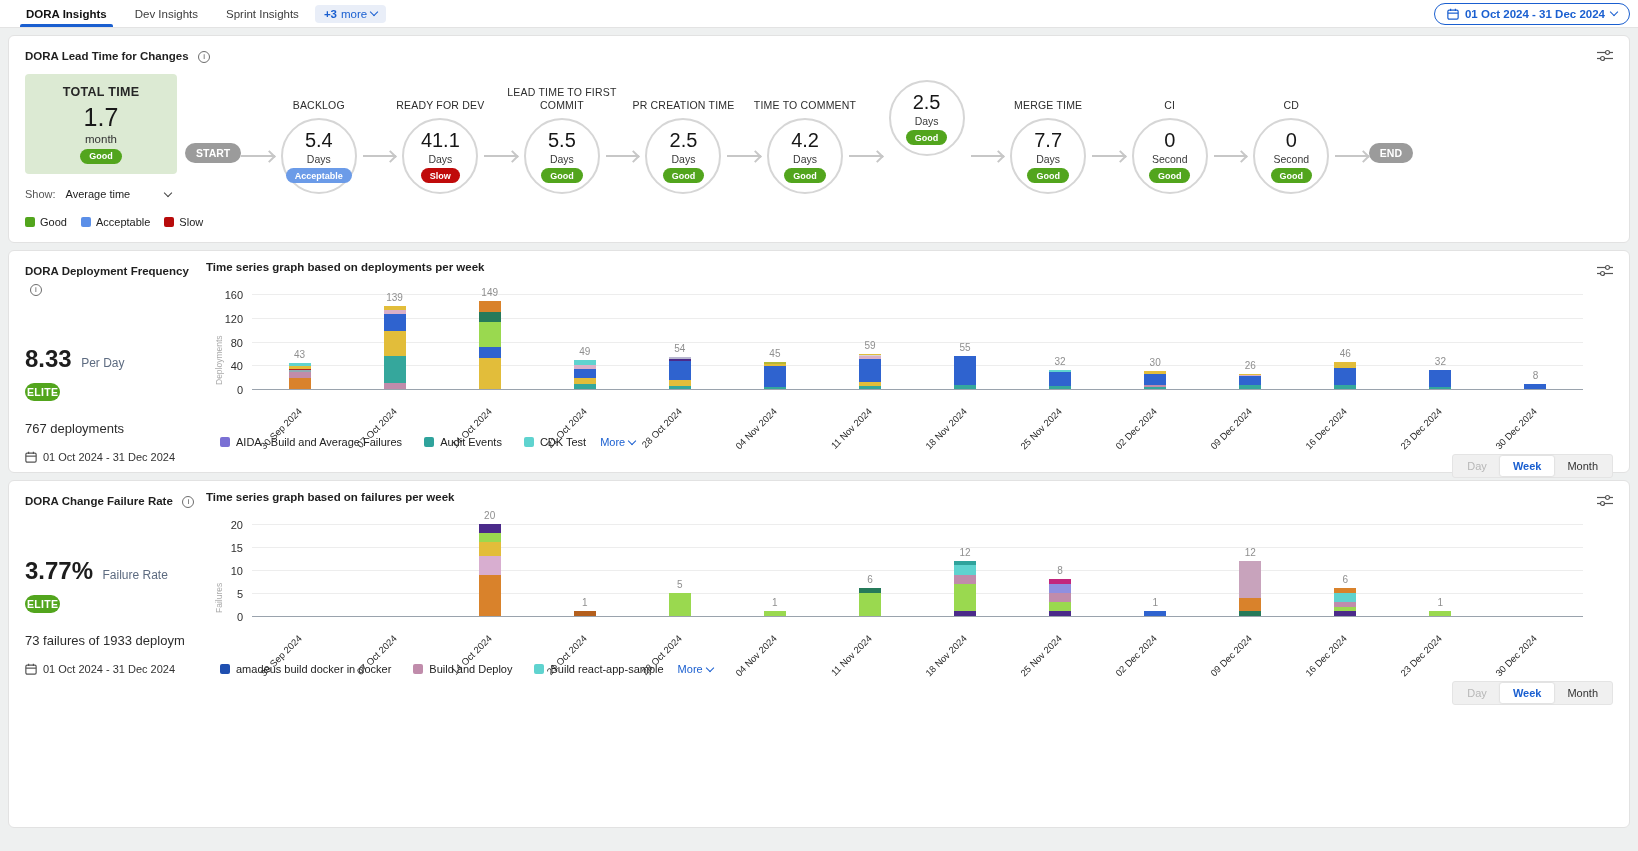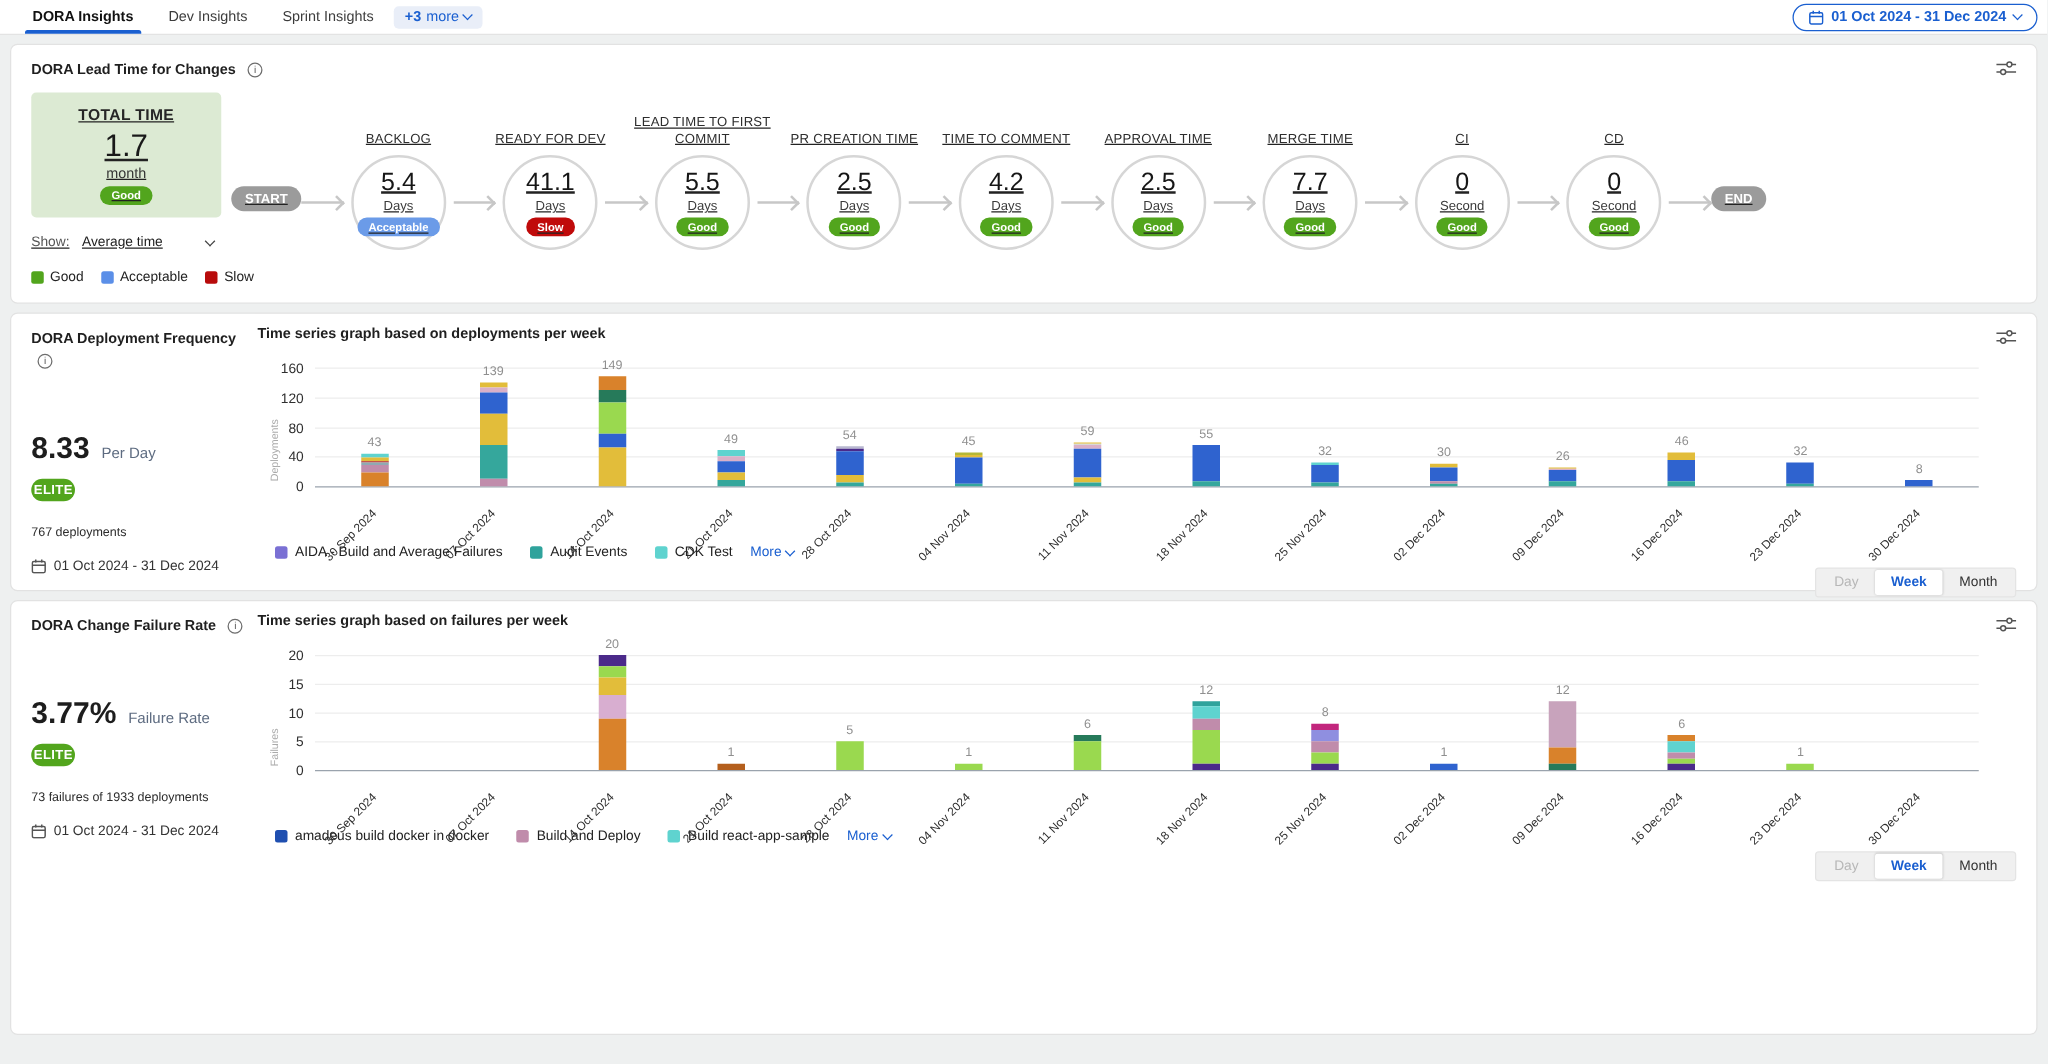--- a/index.html
+++ b/index.html
@@ -27,21 +27,21 @@
   
   .panel { background:#fff; border:1px solid #e2e2e2; border-radius:6px; margin:7px 8px;
            position:relative; padding:10px 16px; }
   .panel-title { font-size:11.5px; font-weight:bold; color:#1f1f1f; }
   .info-icon { display:inline-flex; align-items:center; justify-content:center; width:12px; height:12px;
                border:1px solid #6d6d6d; border-radius:50%; font-size:8px; color:#555;
                margin-left:5px; vertical-align:1px; font-style:normal; }
   .settings-icon { position:absolute; top:12px; right:16px; cursor:pointer; }
 
   
-  .lt-body { display:flex; align-items:flex-end; margin-top:10px;text-decoration:underline; }
+  .lt-body { display:flex; align-items:center; margin-top:10px; }
   .lt-left { width:152px; flex:none; }
   .total-box { background:#dcead3; border-radius:4px; height:100px; display:flex; flex-direction:column;
                align-items:center; justify-content:center; gap:1px; }
   .total-box .tb-label { font-size:12.5px; font-weight:bold; color:#262626; letter-spacing:.3px; }
   .total-box .tb-value { font-size:25px; color:#191919; margin-top:3px; }
   .total-box .tb-unit  { font-size:11.5px; color:#333; }
   .status-pill { display:inline-block; font-size:9px; font-weight:bold; color:#fff;
                  padding:2.5px 9px; border-radius:9px; margin-top:3px; }
   .show-row { display:flex; align-items:center; margin-top:14px; font-size:11px; cursor:pointer; }
   .show-row .sr-label { color:#555; }
@@ -68,21 +68,21 @@
                        transform:rotate(45deg); transform-origin:center; margin-top:-0.5px; }
 
   
   .cp-body { display:flex; align-items:stretch; }
   .cp-left { width:181px; flex:none; }
   .metric-row { margin-top:48px; white-space:nowrap; }
   .metric-value { font-size:24px; font-weight:bold; color:#1d1d1d; }
   .metric-unit { font-size:12px; color:#5d6b80; margin-left:5px; }
   .elite-pill { display:inline-block; background:#52a51d; color:#fff; font-weight:bold; font-size:10.5px;
                 padding:3px 2px; border-radius:11px; margin-top:10px; letter-spacing:.3px; }
-  .summary-txt { font-size:10px; color:#2c2c2c; margin-top:20px; white-space:nowrap;
+  .summary-txt { font-size:13px; color:#2c2c2c; margin-top:20px; white-space:nowrap;
                  overflow:hidden; width:160px; }
   .date-row { display:flex; align-items:center; gap:6px; font-size:11px; color:#333; margin-top:15px; }
   .date-row svg { color:#555; flex:none; }
   .cp-right { flex:1; position:relative; }
   .chart-title { font-size:11.5px; font-weight:bold; color:#1f1f1f; }
 
   .chart { position:relative; }
   .plot { position:relative; margin:22px 30px 0 46px; }
   .gridline { position:absolute; left:0; right:0; height:1px; background:#ededed; }
   .gridline.zero { background:#9aa3ad; }
@@ -207,21 +207,20 @@
         <div class="stage">
           <div class="stage-label">TIME TO COMMENT</div>
           <div class="circle">
             <div class="val">4.2</div>
             <div class="unit">Days</div>
             <div class="status-pill" style="background: rgb(82, 165, 29); margin-top: 3px;">Good</div>
           </div>
         </div>
         <div class="flow-arrow"></div>
         <div class="stage">
-          <div class="stage-label">APPROVAL TIME</div>
           <div class="circle">
             <div class="val">2.5</div>
             <div class="unit">Days</div>
             <div class="status-pill" style="background: rgb(82, 165, 29); margin-top: 3px;">Good</div>
           </div>
         </div>
         <div class="flow-arrow"></div>
         <div class="stage">
           <div class="stage-label">MERGE TIME</div>
           <div class="circle">

